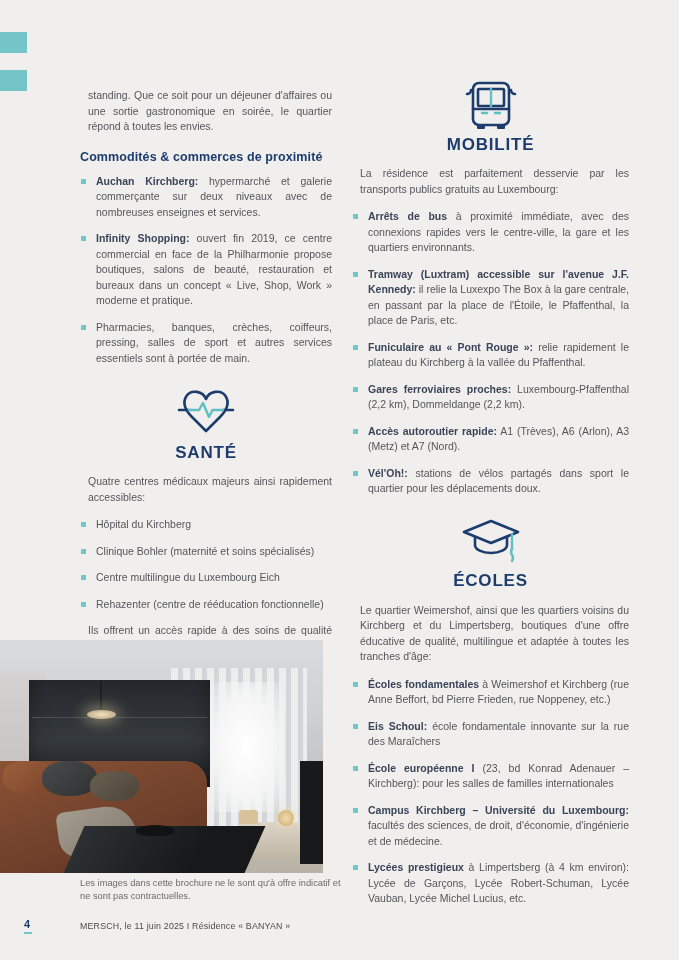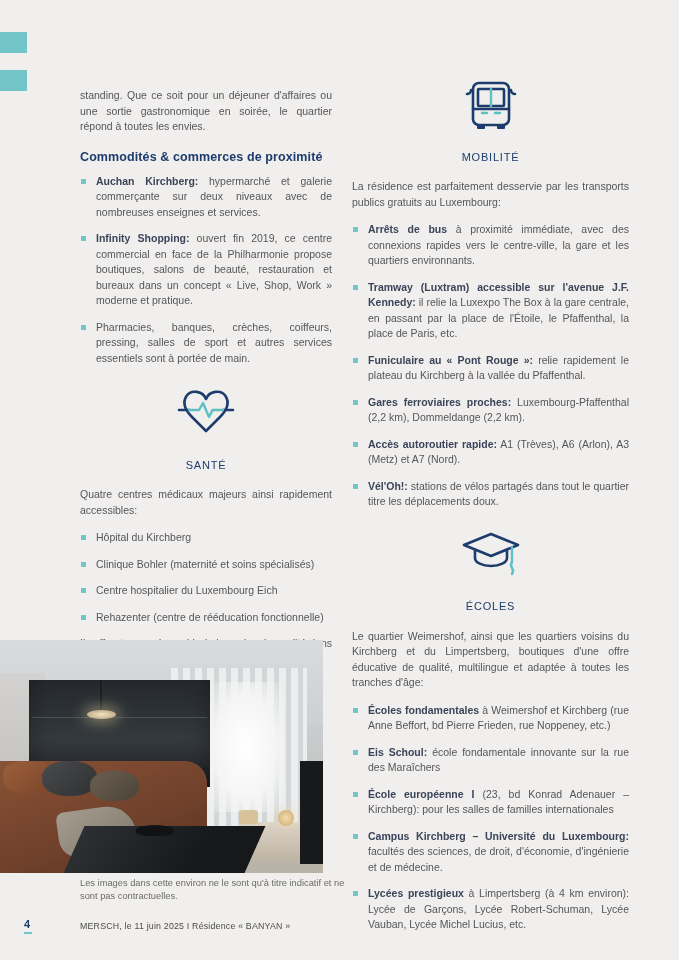--- a/index.html
+++ b/index.html
@@ -11,37 +11,37 @@
   }
   
   .deco-sq { position:absolute; left:0; width:27px; height:21px; background:#74c5c8; }
   .sq1 { top:32px; } .sq2 { top:70px; }
 
   
   .col { position:absolute; font-size:10.5px; line-height:15.5px; text-align:justify; }
   .col-left  { left:80px;  top:88px; width:252px; }
   .col-right { left:352px; top:80px; width:277px; }
 
-  p.body { margin-bottom:12px; }
+  p.body { margin-bottom:12px;margin-left:8px; }
   h3.subhead {
     color:#1d3c6e; font-size:12.5px; line-height:16px;
     margin:14px 0 9px 0; text-align:left; letter-spacing:.1px;
   }
   ul { list-style:none; margin:2px 0 0 0; }
   li { position:relative; padding-left:16px; margin-bottom:11px; }
   li .marker {
     position:absolute; left:1px; top:5px; width:5px; height:5px; background:#74c5c8;
   }
   li .lead { font-weight:bold; color:#3b4459; }
 
   .section-head { text-align:center; margin:20px 0 14px 0; }
   .section-head .icon { display:inline-block; }
   .section-title {
-    color:#1d3c6e; font-size:11px; font-weight:normal; letter-spacing:.8px;
-    margin-top:13px; text-align:center;
+    color:#1d3c6e; font-size:17px; font-weight:bold; letter-spacing:.8px;
+    margin-top:0; text-align:center;
   }
   svg .navy { stroke:#1d3c6e; fill:none; stroke-width:2.6; stroke-linecap:round; stroke-linejoin:round; }
   svg .teal { stroke:#5fc0c4; fill:none; stroke-width:2.4; stroke-linecap:round; stroke-linejoin:round; }
   svg .navyfill { fill:#1d3c6e; }
 
   
   .photo { position:absolute; left:0; top:640px; width:323px; height:233px; overflow:hidden;
            background:linear-gradient(#d7d9db, #c9cccf 40%, #b9b2a6); }
   .photo * { position:absolute; }
   .ph-ceiling { left:0; top:0; width:100%; height:36%; background:linear-gradient(#d9dbdd,#cdd0d3); }
@@ -112,21 +112,21 @@
           <path class="teal" d="M12 24 H22 L26 17 L32 31 L35.5 24 H46"></path>
         </svg>
       </span>
       <div class="section-title">SANTÉ</div>
     </div>
 
     <p class="body">Quatre centres médicaux majeurs ainsi rapidement accessibles:</p>
     <ul>
       <li><span class="marker"></span><span class="lead"></span><span>Hôpital du Kirchberg</span></li>
       <li><span class="marker"></span><span class="lead"></span><span>Clinique Bohler (maternité et soins spécialisés)</span></li>
-      <li><span class="marker"></span><span class="lead"></span><span>Centre hospitalier du Luxembourg Eich</span></li>
+      <li><span class="marker"></span><span class="lead"></span><span>Centre multilingue du Luxembourg Eich</span></li>
       <li><span class="marker"></span><span class="lead"></span><span>Rehazenter (centre de rééducation fonctionnelle)</span></li>
     </ul>
     <p class="body">Ils offrent un accès rapide à des soins de qualité dans toutes les spécialités.</p>
   </div>
 
   <div class="col col-right">
     <div class="section-head" style="margin-top:0;">
       <span class="icon">
         <svg width="54" height="52" viewBox="0 0 54 52">
           <path class="navy" d="M7 10 a4 4 0 0 1 -4 4 M47 10 a4 4 0 0 0 4 4"></path>
@@ -141,21 +141,21 @@
       <div class="section-title">MOBILITÉ</div>
     </div>
 
     <p class="body">La résidence est parfaitement desservie par les transports publics gratuits au Luxembourg:</p>
     <ul>
       <li><span class="marker"></span><span class="lead">Arrêts de bus</span><span> à proximité immédiate, avec des connexions rapides vers le centre-ville, la gare et les quartiers environnants.</span></li>
       <li><span class="marker"></span><span class="lead">Tramway (Luxtram) accessible sur l'avenue J.F. Kennedy:</span><span> il relie la Luxexpo The Box à la gare centrale, en passant par la place de l'Étoile, le Pfaffenthal, la place de Paris, etc.</span></li>
       <li><span class="marker"></span><span class="lead">Funiculaire au « Pont Rouge »:</span><span> relie rapidement le plateau du Kirchberg à la vallée du Pfaffenthal.</span></li>
       <li><span class="marker"></span><span class="lead">Gares ferroviaires proches:</span><span> Luxembourg-Pfaffenthal (2,2 km), Dommeldange (2,2 km).</span></li>
       <li><span class="marker"></span><span class="lead">Accès autoroutier rapide:</span><span> A1 (Trèves), A6 (Arlon), A3 (Metz) et A7 (Nord).</span></li>
-      <li><span class="marker"></span><span class="lead">Vél'Oh!:</span><span> stations de vélos partagés dans tout le quartier titre les déplacements doux.</span></li>
+      <li><span class="marker"></span><span class="lead">Vél'Oh!:</span><span> stations de vélos partagés dans sport le quartier pour les déplacements doux.</span></li>
     </ul>
 
     <div class="section-head">
       <span class="icon">
         <svg width="62" height="52" viewBox="0 0 62 52">
           <polygon class="navy" points="31,4 58,15 31,26 4,15"></polygon>
           <path class="navy" d="M15 20 v8 a16 8 0 0 0 32 0 v-8"></path>
           <path class="teal" d="M52 17 V32"></path>
           <path class="teal" d="M52 32 q-2 3 0 6 q2 3 0 6" stroke-width="3"></path>
         </svg>
@@ -188,20 +188,20 @@
     <div class="ph-tv"></div>
     <div class="ph-sofa"></div>
     <div class="ph-pillow1"></div>
     <div class="ph-pillow2"></div>
     <div class="ph-pillow3"></div>
     <div class="ph-throw"></div>
     <div class="ph-table"></div>
     <div class="ph-bowl"></div>
   </div>
 
-  <div class="caption">Les images dans cette environ ne le sont qu'à titre indicatif et ne sont pas contractuelles.</div>
+  <div class="caption">Les images dans cette brochure ne le sont qu'à offre indicatif et ne sont pas contractuelles.</div>
 
   <div class="footer">
     <span class="page-num">4</span>
     <span class="footer-text">MERSCH, le 11 juin 2025   I   Résidence « BANYAN »</span>
   </div>
 
 </div>
 
 </body></html>

